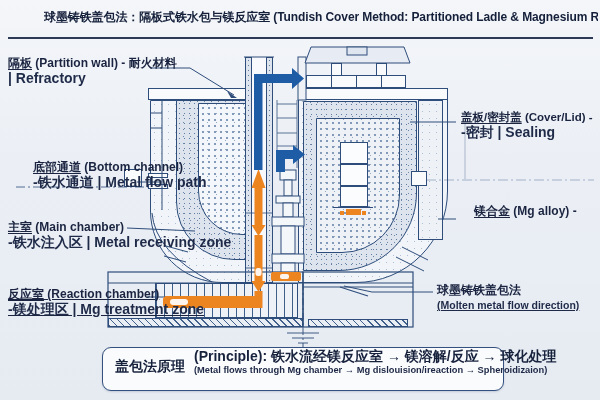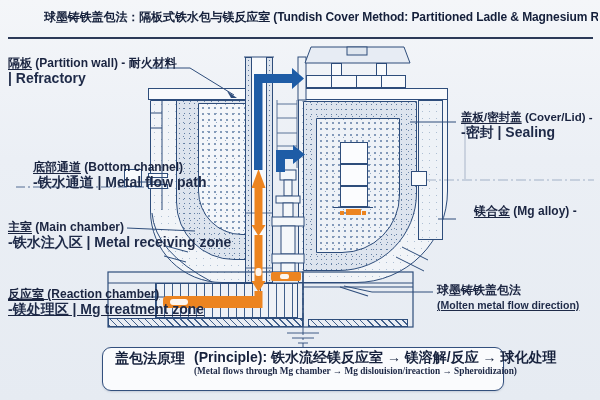--- a/index.html
+++ b/index.html
@@ -46,25 +46,25 @@
   .title-rule{left:8px;top:37px;width:585px;height:2px;background:#2c3a58;}
   
   .lbl{font-size:12px;font-weight:700;line-height:15px;white-space:nowrap;color:#1a2440;}
   .lbl .sub{display:block;font-size:14px;font-weight:700;color:#1e2a48;}
   .term{text-decoration:underline;text-underline-offset:2px;}
   
   .pbox{
     left:102px;top:347px;width:402px;height:44px;
     background:#fafbfd;border:1.6px solid #33507e;border-radius:9px;
     box-shadow:0 1px 2px rgba(40,60,100,.18);
-    display:flex;align-items:flex-start;box-sizing:border-box;padding:2px 8px 2px 12px;
+    display:flex;align-items:flex-end;box-sizing:border-box;padding:2px 8px 14px 12px;
   }
   .pbox .pterm{font-size:14px;font-weight:800;margin-right:9px;white-space:nowrap;}
   .pbox .pl1{font-size:14px;font-weight:700;white-space:nowrap;line-height:15px;}
-  .pbox .pl2{font-size:9.3px;font-weight:600;white-space:nowrap;line-height:12px;color:#1c2745;font-family:Liberation Serif, serif;}
+  .pbox .pl2{font-size:9.3px;font-weight:600;white-space:nowrap;line-height:12px;color:#1c2745;}
 </style>
 </head>
 <body>
 
 <div id="stage">
 
   <div class="abs title">球墨铸铁盖包法：隔板式铁水包与镁反应室 (Tundish Cover Method: Partitioned Ladle &amp; Magnesium Reaction Cney</div>
   <div class="abs title-rule"></div>
 
   <div class="abs speckle-fine line-b" style="left:150px;top:100px;width:96px;height:183px;border-bottom-left-radius:72px;"></div>

